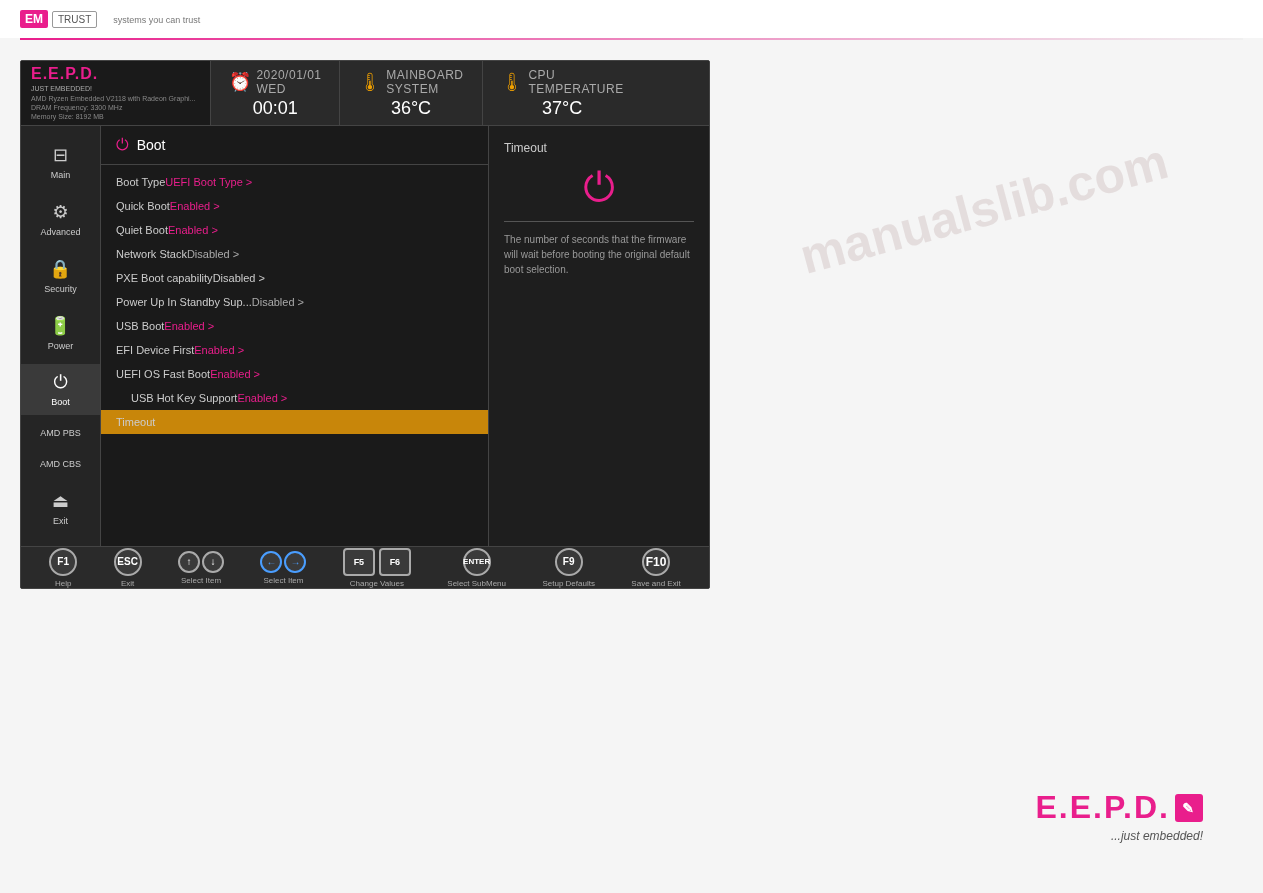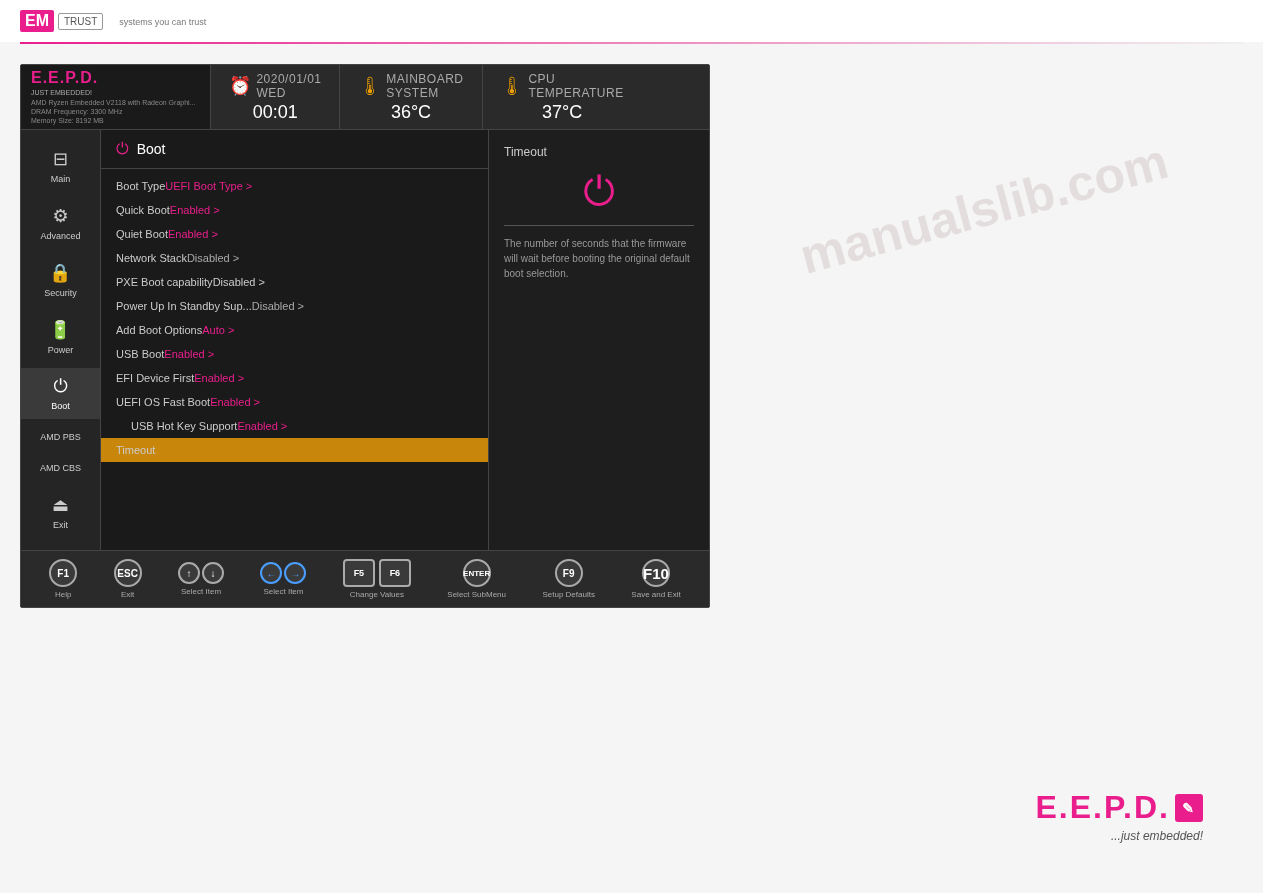--- a/index.html
+++ b/index.html
@@ -21,21 +21,21 @@
     }
     .em-trust-logo {
       display: flex;
       align-items: center;
       gap: 4px;
     }
     .em-box {
       background: #e91e8c;
       color: white;
       font-weight: bold;
-      font-size: 16px;
+      font-size: 12px;
       padding: 2px 5px;
       border-radius: 2px;
     }
     .trust-box {
       border: 1px solid #999;
       color: #555;
       font-size: 10px;
       padding: 2px 5px;
       border-radius: 2px;
     }
@@ -259,21 +259,21 @@
     }
 
     
     .bios-footer {
       background: #2a2a2a;
       border-top: 1px solid #444;
       display: flex;
       align-items: center;
       justify-content: space-around;
       padding: 5px 10px;
-      height: 57px;
+      height: 42px;
     }
     .footer-key {
       display: flex;
       flex-direction: column;
       align-items: center;
       gap: 3px;
       cursor: pointer;
     }
     .key-circle {
       width: 28px;
@@ -501,24 +501,20 @@
               </div>
               <div class="boot-row">
                 <span class="boot-row-label">PXE Boot capability</span>
                 <span class="boot-row-value plain">Disabled &gt;</span>
               </div>
               <div class="boot-row">
                 <span class="boot-row-label">Power Up In Standby Sup...</span>
                 <span class="boot-row-value disabled">Disabled &gt;</span>
               </div>
               <div class="boot-row">
-                <span class="boot-row-label">Add Boot Options</span>
-                <span class="boot-row-value auto">Auto &gt;</span>
-              </div>
-              <div class="boot-row">
                 <span class="boot-row-label">USB Boot</span>
                 <span class="boot-row-value enabled">Enabled &gt;</span>
               </div>
               <div class="boot-row">
                 <span class="boot-row-label">EFI Device First</span>
                 <span class="boot-row-value enabled">Enabled &gt;</span>
               </div>
               <div class="boot-row">
                 <span class="boot-row-label">UEFI OS Fast Boot</span>
                 <span class="boot-row-value enabled">Enabled &gt;</span>
@@ -576,21 +572,21 @@
       </div>
       <div class="footer-key">
         <div class="key-circle" style="font-size:8px;">ENTER</div>
         <span class="key-label">Select SubMenu</span>
       </div>
       <div class="footer-key">
         <div class="key-circle">F9</div>
         <span class="key-label">Setup Defaults</span>
       </div>
       <div class="footer-key">
-        <div class="key-circle" style="font-size:15px;">F10</div>
+        <div class="key-circle" style="font-size:12px;">F10</div>
         <span class="key-label">Save and Exit</span>
       </div>
     </div>
 
   </div>
 
 </div>
 
 <div class="watermark">manualslib.com</div>
 

